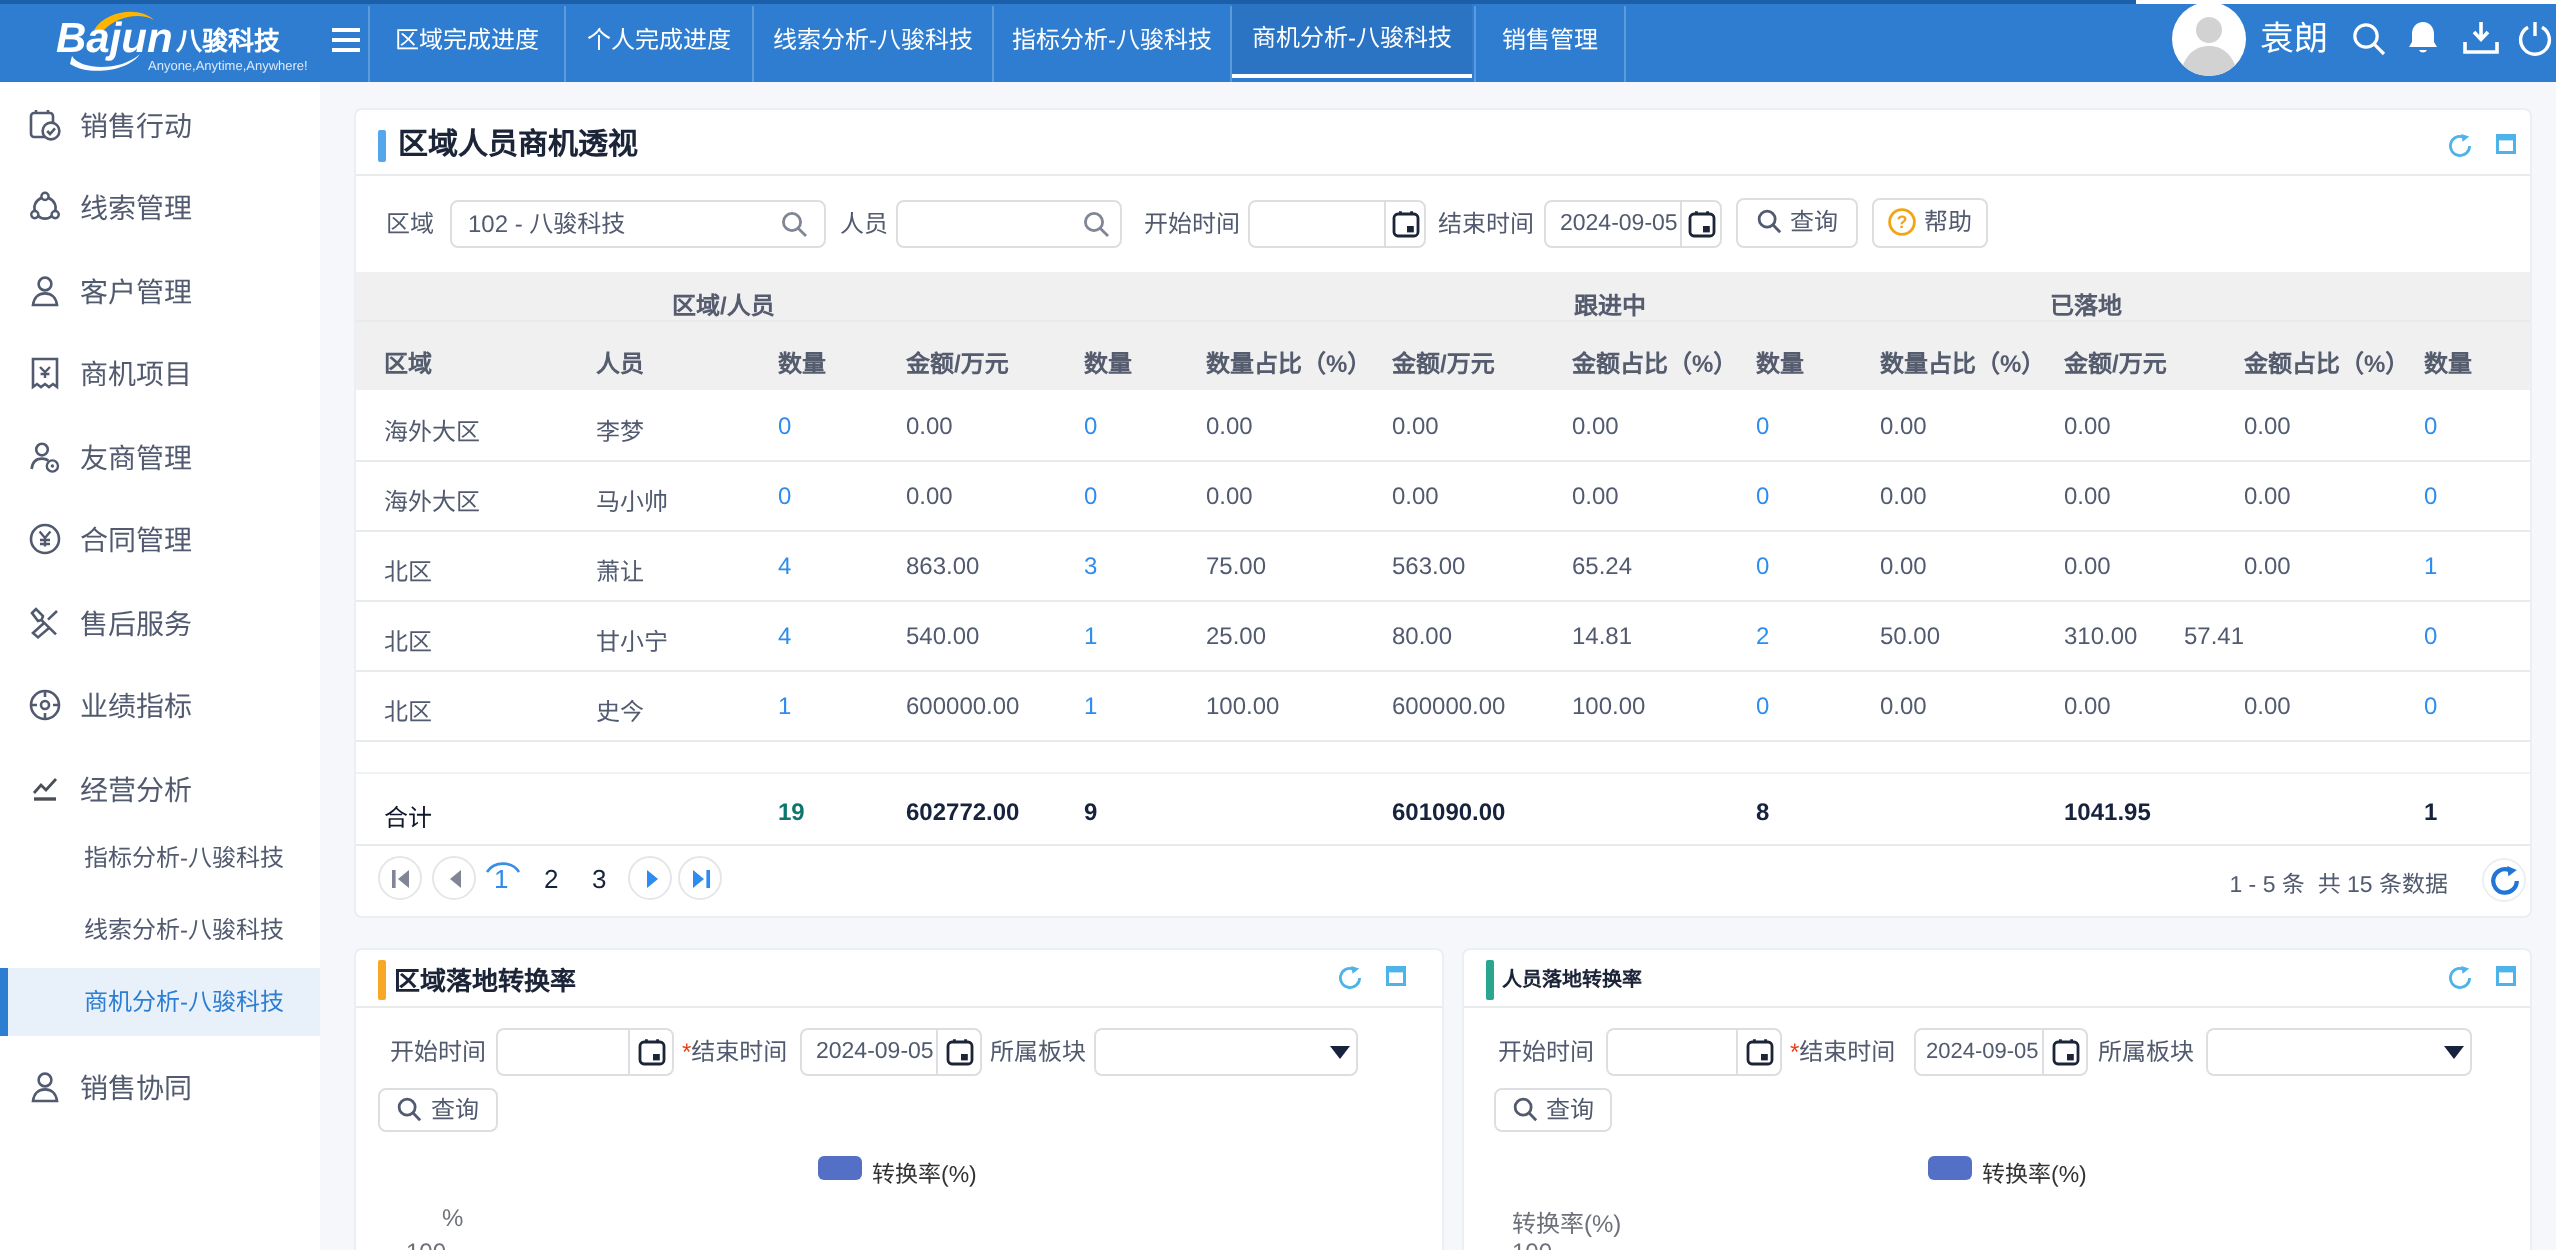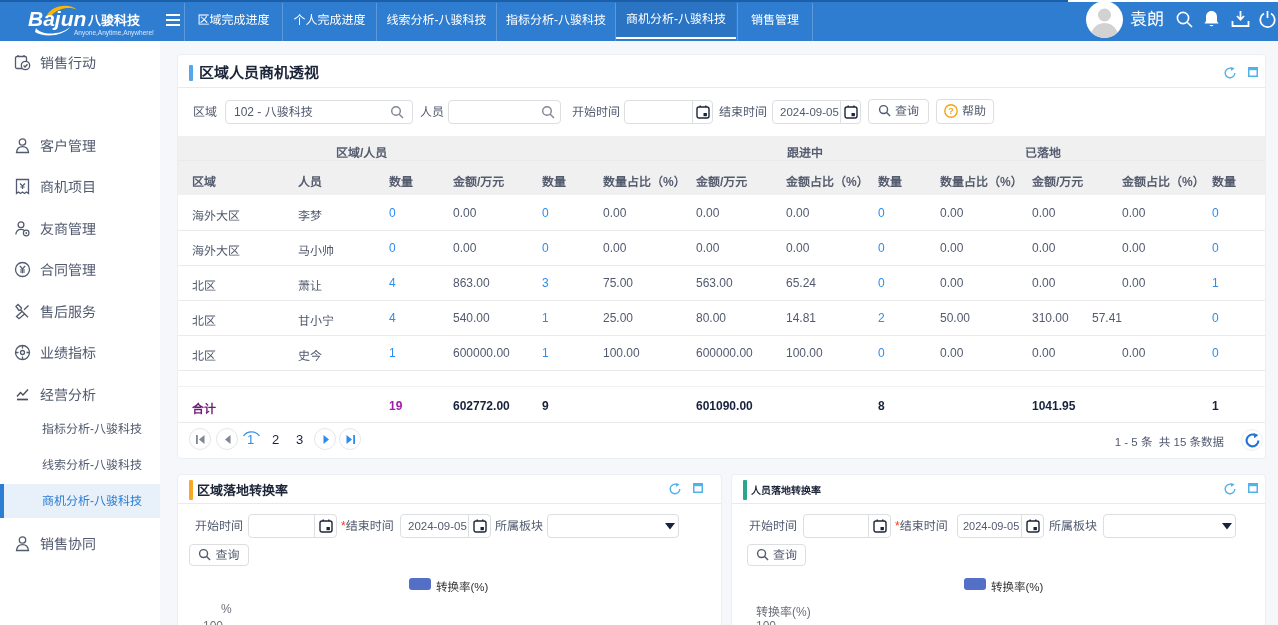--- a/index.html
+++ b/index.html
@@ -106,20 +106,29 @@
 
 <div id="sb">
   <div class="mi" style="top:5px">
       <svg class="ic" width="17" height="17" viewBox="0 0 17 17">
         <rect x="1.5" y="2.5" width="11" height="12" rx="1.5" fill="none" stroke="#515a6e" stroke-width="1.3"></rect>
         <path d="M4 2.5 L4 1 M10 2.5 L10 1" stroke="#515a6e" stroke-width="1.3"></path>
         <circle cx="11.5" cy="11.5" r="4.2" fill="#fff" stroke="#515a6e" stroke-width="1.3"></circle>
         <path d="M9.6 11.5 L11 13 L13.5 10.2" fill="none" stroke="#515a6e" stroke-width="1.3"></path>
       </svg>
       <span class="tx">销售行动</span>
+    </div>
+  <div class="mi" style="top:46px">
+      <svg class="ic" width="17" height="17" viewBox="0 0 17 17">
+        <circle cx="8.5" cy="9" r="5.3" fill="none" stroke="#515a6e" stroke-width="1.3"></circle>
+        <circle cx="8.5" cy="3.2" r="1.8" fill="#fff" stroke="#515a6e" stroke-width="1.2"></circle>
+        <circle cx="3.4" cy="12.3" r="1.8" fill="#fff" stroke="#515a6e" stroke-width="1.2"></circle>
+        <circle cx="13.6" cy="12.3" r="1.8" fill="#fff" stroke="#515a6e" stroke-width="1.2"></circle>
+      </svg>
+      <span class="tx">线索管理</span>
     </div>
   <div class="mi" style="top:88px">
       <svg class="ic" width="17" height="17" viewBox="0 0 17 17">
         <circle cx="8.5" cy="5" r="3.2" fill="none" stroke="#515a6e" stroke-width="1.3"></circle>
         <path d="M2.5 15.5 C3 11.5 5.5 9.7 8.5 9.7 C11.5 9.7 14 11.5 14.5 15.5 Z" fill="none" stroke="#515a6e" stroke-width="1.3"></path>
       </svg>
       <span class="tx">客户管理</span>
     </div>
   <div class="mi" style="top:129px">
       <svg class="ic" width="17" height="17" viewBox="0 0 17 17">
@@ -320,22 +329,22 @@
 <div class="td" style="left:940px;top:346px">0.00</div>
 <div class="td" style="left:1032px;top:346px">0.00</div>
 <div class="td" style="left:1122px;top:346px">0.00</div>
 <div class="td lnk" style="left:1212px;top:346px">0</div>
 <div class="rowline" style="left:178px;top:230px;width:1087px"></div>
 <div class="rowline" style="left:178px;top:265px;width:1087px"></div>
 <div class="rowline" style="left:178px;top:300px;width:1087px"></div>
 <div class="rowline" style="left:178px;top:335px;width:1087px"></div>
 <div class="rowline" style="left:178px;top:370px;width:1087px"></div>
 <div class="rowline" style="left:178px;top:386px;width:1087px;background:#eff1f3"></div>
-<div class="td" style="left:192px;top:399px;font-weight:bold;color:#701a75">合计</div>
-<div class="td" style="left:389px;top:399px;font-weight:bold;color:#a21caf">19</div>
+<div class="td" style="left:192px;top:399px;font-weight:normal;color:#0f172a">合计</div>
+<div class="td" style="left:389px;top:399px;font-weight:bold;color:#0f766e">19</div>
 <div class="td" style="left:453px;top:399px;font-weight:bold;color:#17233d">602772.00</div>
 <div class="td" style="left:542px;top:399px;font-weight:bold;color:#17233d">9</div>
 <div class="td" style="left:696px;top:399px;font-weight:bold;color:#17233d">601090.00</div>
 <div class="td" style="left:878px;top:399px;font-weight:bold;color:#17233d">8</div>
 <div class="td" style="left:1032px;top:399px;font-weight:bold;color:#17233d">1041.95</div>
 <div class="td" style="left:1212px;top:399px;font-weight:bold;color:#17233d">1</div>
 <div class="rowline" style="left:178px;top:422px;width:1087px"></div>
 
 <div class="pgc" style="left:189px;top:428px"></div>
 <svg class="abs" style="left:195px;top:434px" width="11" height="11" viewBox="0 0 11 11">

